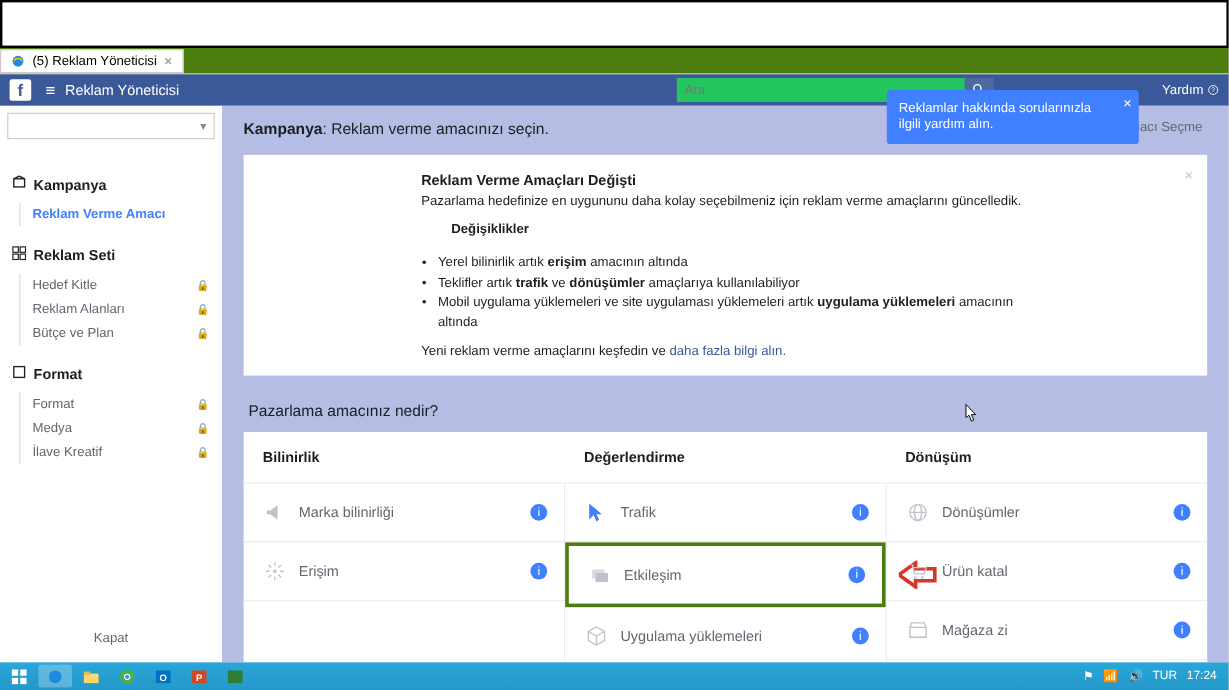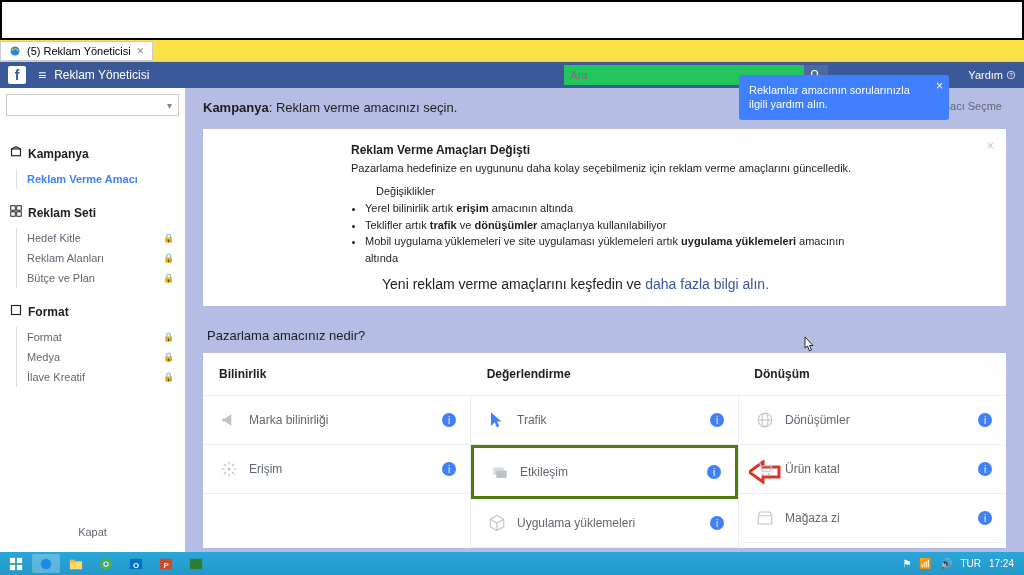--- a/index.html
+++ b/index.html
@@ -1,20 +1,20 @@
 <!DOCTYPE html>
 <html><head>
 <meta charset="utf-8">
 <style>
 * { margin: 0; padding: 0; box-sizing: border-box; font-family: Helvetica, Arial, sans-serif; }
 body { width: 1024px; height: 575px; overflow: hidden; background: #f0f0f0; position: relative; }
 
 .outer-border { position: absolute; top: 0; left: 0; width: 1024px; height: 40px; border: 2px solid #000; background: #fff; z-index: 10; }
 
-.browser-tabs { position: absolute; top: 40px; left: 0; right: 0; height: 22px; background: #fde047; display: flex; align-items: center; border-bottom: 1px solid #ccc; }
+.browser-tabs { position: absolute; top: 40px; left: 0; right: 0; height: 22px; background: #4d7c0f; display: flex; align-items: center; border-bottom: 1px solid #ccc; }
 .tab { display: flex; align-items: center; padding: 2px 8px; background: #fff; border: 1px solid #ccc; font-size: 11px; height: 20px; gap: 6px; }
 .tab-favicon { width: 12px; height: 12px; display: inline-block; }
 .tab-close { font-size: 12px; color: #888; cursor: pointer; }
 
 .fb-header { position: absolute; top: 62px; left: 0; right: 0; height: 26px; background: #3b5998; display: flex; align-items: center; color: #fff; padding: 0 8px; z-index: 5; }
 .fb-logo { width: 18px; height: 18px; background: #fff; color: #3b5998; font-weight: bold; display: flex; align-items: center; justify-content: center; font-size: 14px; border-radius: 2px; }
 .hamburger { margin-left: 12px; font-size: 14px; cursor: pointer; }
 .fb-title { margin-left: 8px; font-size: 12px; }
 .fb-search { margin-left: auto; width: 240px; height: 20px; background: #22c55e; border: none; padding: 2px 6px; font-size: 11px; }
 .fb-search-btn { width: 24px; height: 20px; background: #4e69a2; display: flex; align-items: center; justify-content: center; cursor: pointer; }
@@ -40,23 +40,23 @@
 .content-area { flex: 1; padding: 12px 18px 0 18px; overflow: hidden; position: relative; }
 .breadcrumb { font-size: 13px; color: #1c1e21; margin-bottom: 14px; }
 .breadcrumb b { font-weight: bold; }
 .breadcrumb-right { position: absolute; top: 12px; right: 22px; font-size: 11px; color: #616770; }
 
 .notice-card { background: #fff; padding: 14px 18px; position: relative; margin-bottom: 14px; }
 .notice-close { position: absolute; top: 10px; right: 12px; color: #bec3c9; cursor: pointer; font-size: 12px; }
 .notice-inner { margin-left: 130px; max-width: 520px; }
 .notice-title { font-size: 12px; font-weight: bold; color: #1c1e21; margin-bottom: 4px; }
 .notice-text { font-size: 11px; color: #1c1e21; margin-bottom: 10px; line-height: 1.3; }
-.notice-subtitle { font-size: 11px; font-weight: normal; color: #1c1e21; margin-bottom: 3px; padding-left: 25px; }
+.notice-subtitle { font-size: 11px; font-weight: bold; color: #1c1e21; margin-bottom: 14px; padding-left: 25px; }
 .notice-list { font-size: 11px; color: #1c1e21; padding-left: 14px; line-height: 1.5; }
-.notice-footer { font-size: 14px; color: #1c1e21; margin-top: 10px; margin-left: 31px; }
+.notice-footer { font-size: 11px; color: #1c1e21; margin-top: 10px; }
 .notice-footer a { color: #385898; text-decoration: none; cursor: pointer; }
 
 .question { font-size: 13px; color: #1c1e21; margin: 22px 0 10px 4px; }
 
 .objectives-card { background: #fff; }
 .obj-header-row { display: flex; border-bottom: 1px solid #ebedf0; }
 .obj-col-header { flex: 1; padding: 14px 16px; font-size: 12px; font-weight: bold; color: #1c1e21; }
 .obj-rows { display: flex; }
 .obj-column { flex: 1; border-right: 1px solid #ebedf0; }
 .obj-column:last-child { border-right: none; }
@@ -113,21 +113,21 @@
       <span>Yardım</span>
       <svg width="10" height="10" viewBox="0 0 16 16">
           <circle cx="8" cy="8" r="6" fill="none" stroke="#fff" stroke-width="1.2"></circle>
           <text x="8" y="11" text-anchor="middle" font-size="9" fill="#fff">?</text>
         </svg>
     </span>
   </div>
 </div>
 
 <div class="tooltip">
-  <span>Reklamlar amacının sorularınızla ilgili yardım alın.</span>
+  <span>Reklamlar hakkında sorularınızla ilgili yardım alın.</span>
   <span class="tooltip-close">×</span>
 </div>
 
 <div class="main-container">
   <div class="left-sidebar">
     <div class="sidebar-dropdown">▾</div>
     <div class="sidebar-section" id="sidebar-sections">
         <div class="sidebar-heading">
           <span><svg width="12" height="12" viewBox="0 0 16 16">
               <rect x="2" y="4" width="12" height="9" fill="none" stroke="#1c1e21" stroke-width="1.5"></rect>

